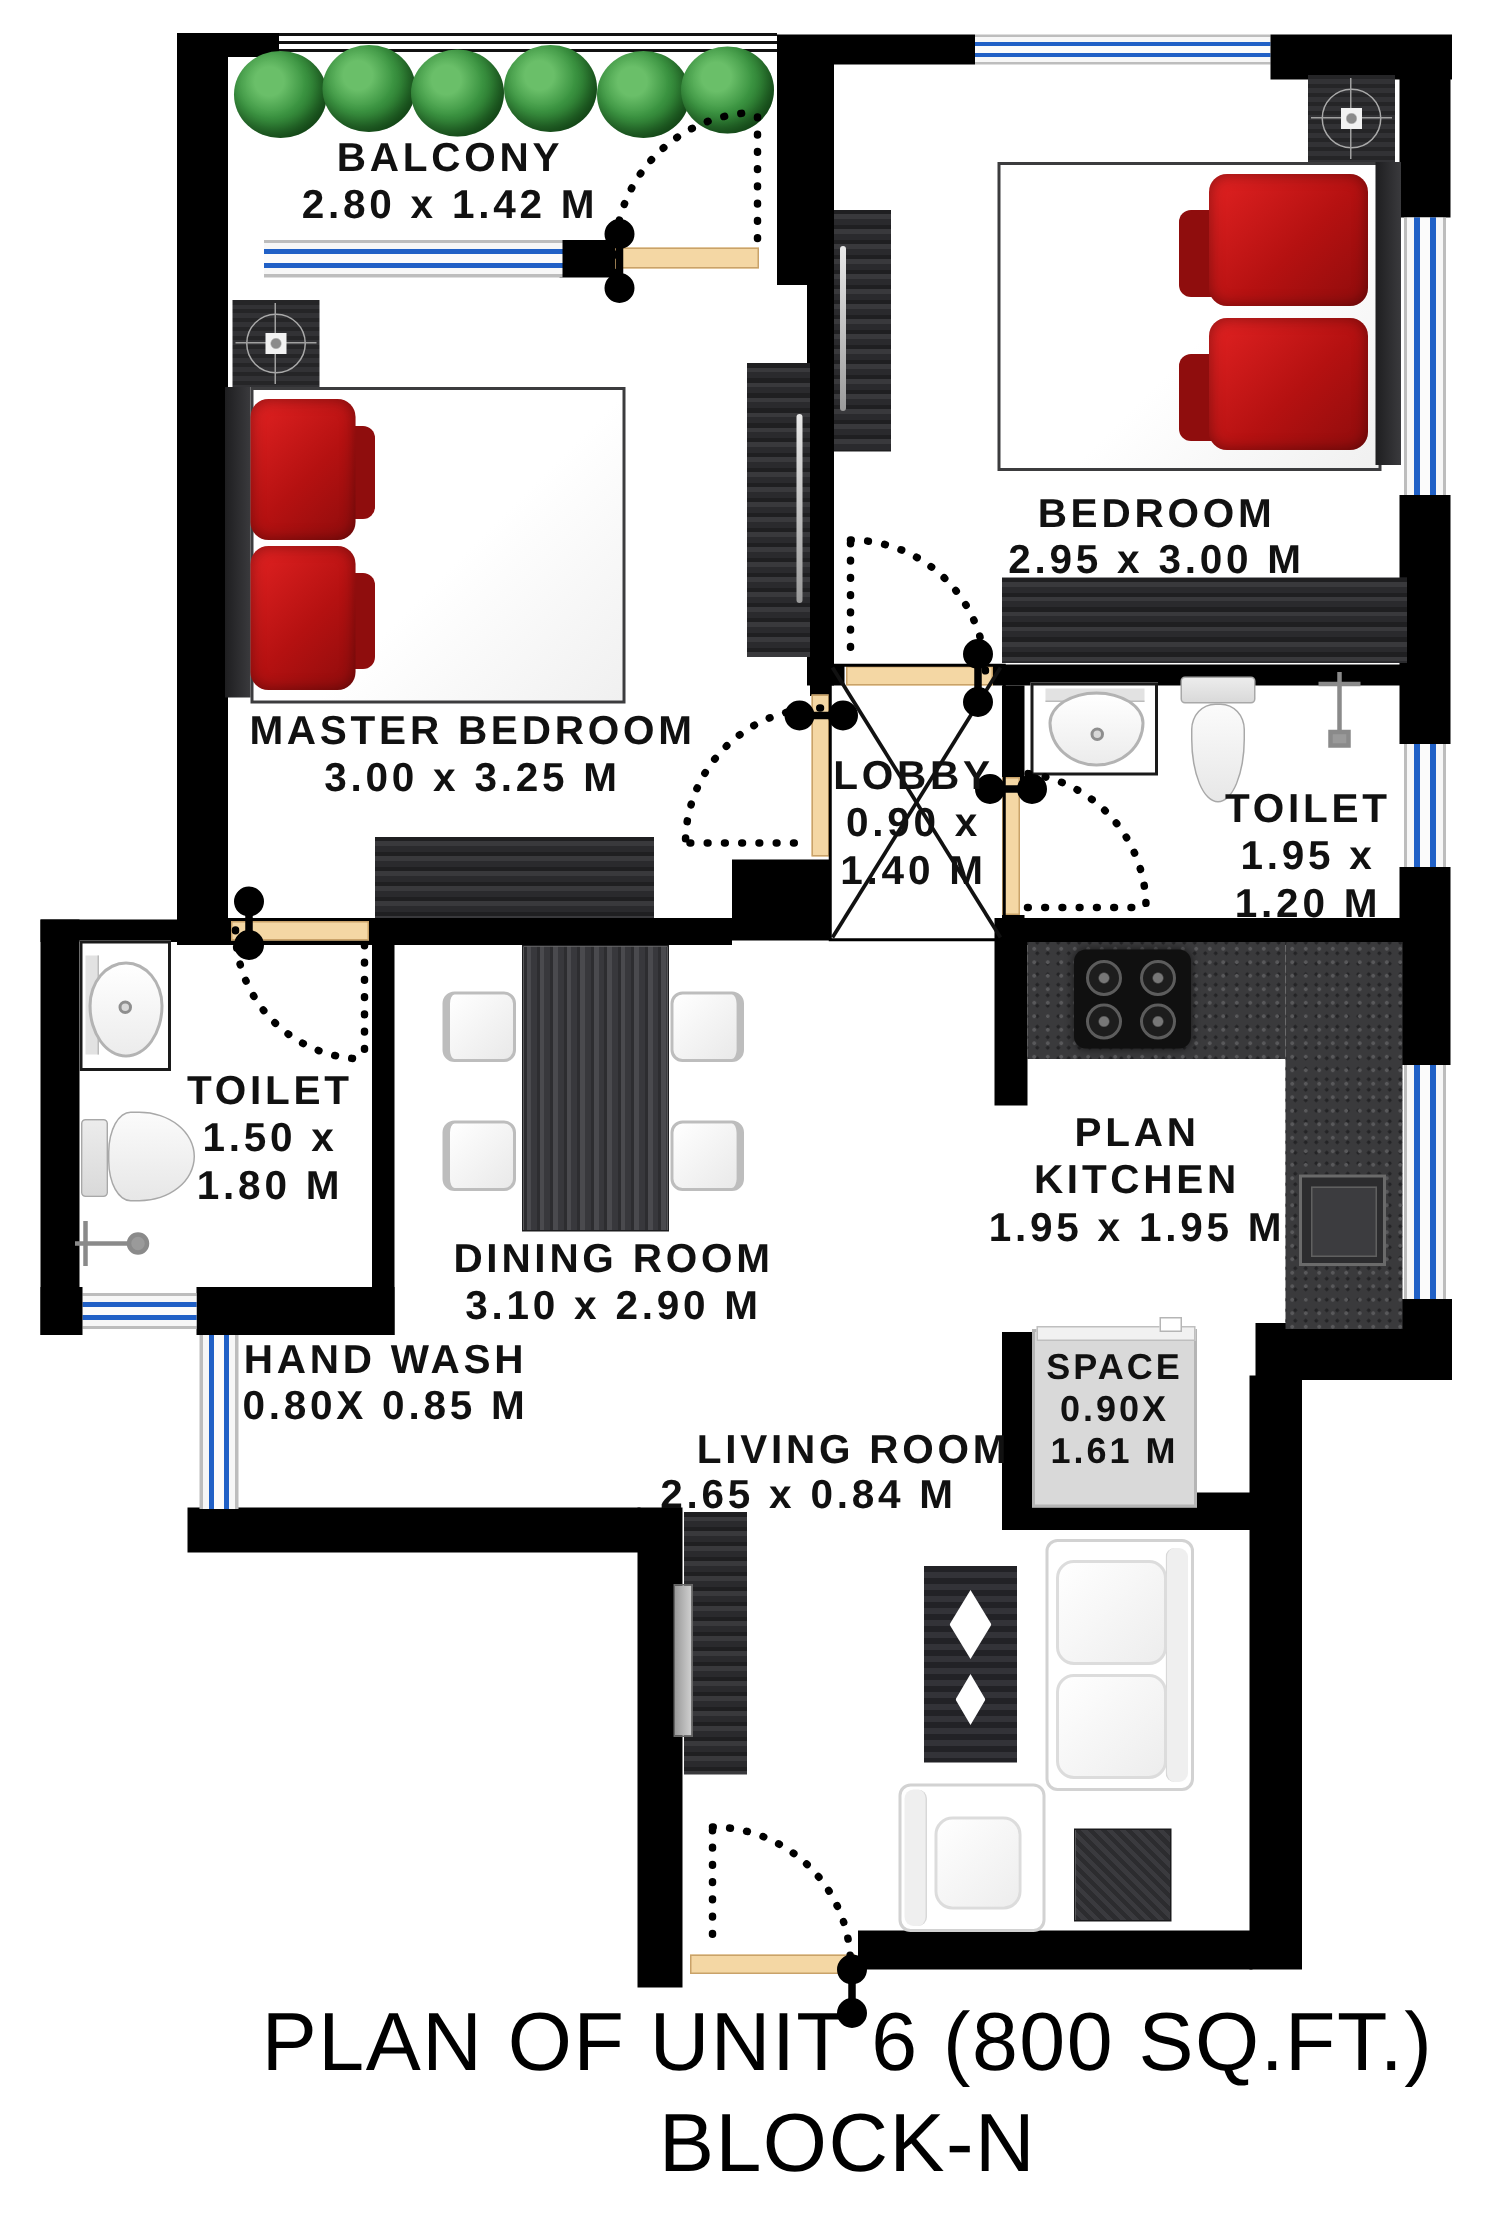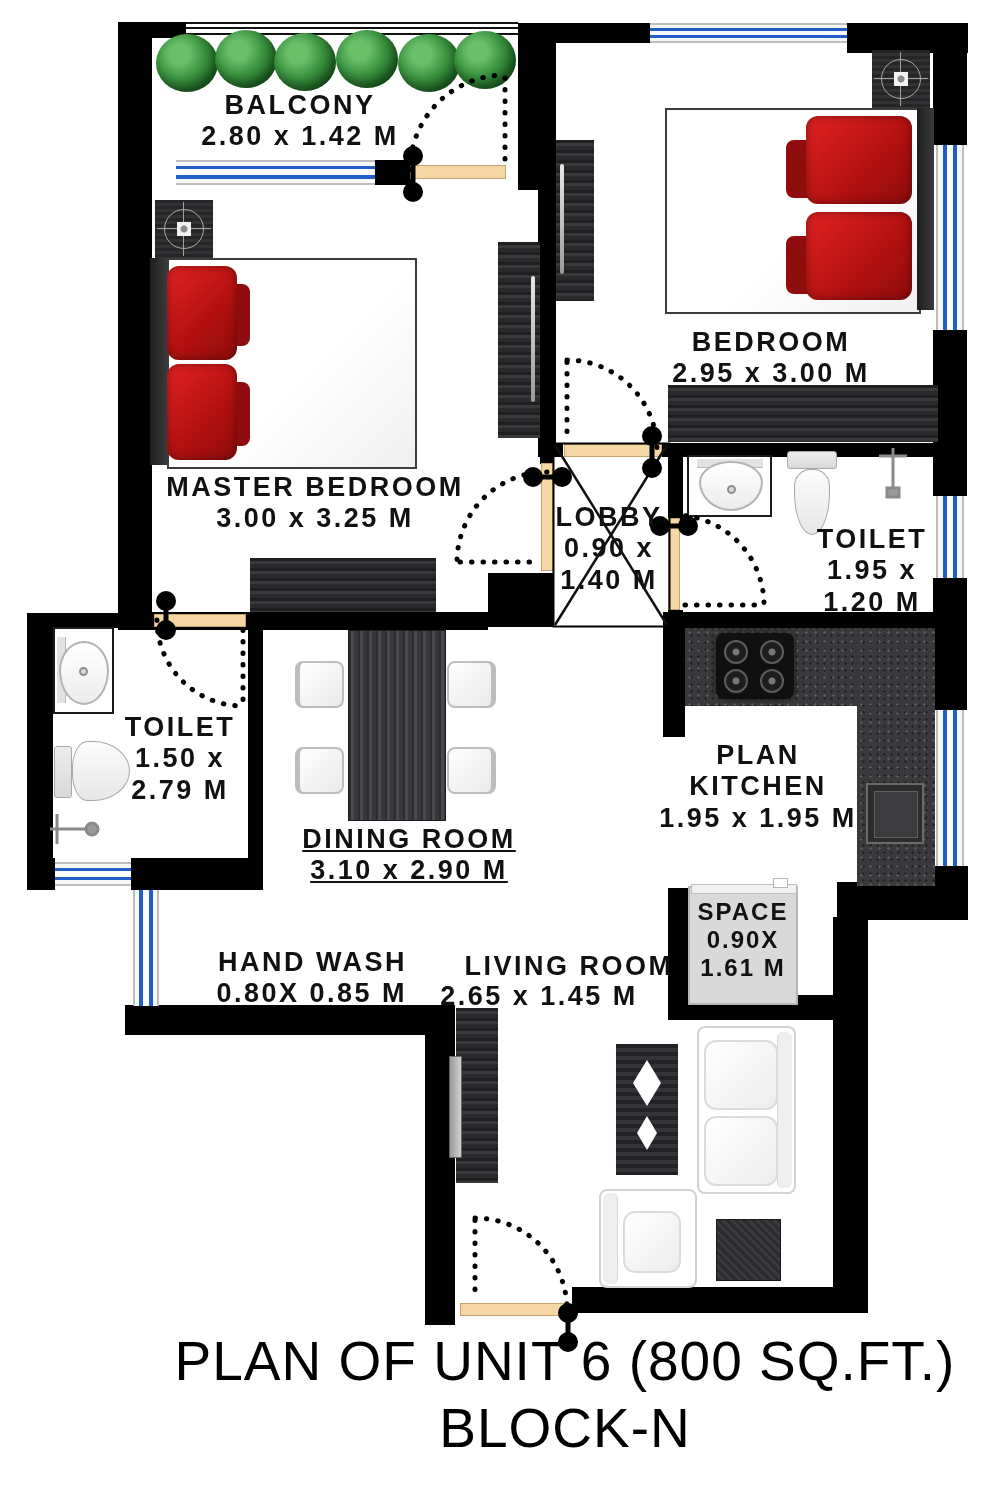--- a/index.html
+++ b/index.html
@@ -267,45 +267,45 @@
     <span>1.40 M</span>
   </div>
   <div class="label" style="left:802px;top:524px;width:140px;">
     <span>TOILET</span><br>
     <span>1.95 x</span><br>
     <span>1.20 M</span>
   </div>
   <div class="label" style="left:110px;top:712px;width:140px;">
     <span>TOILET</span><br>
     <span>1.50 x</span><br>
-    <span>2.79 M</span>
-  </div>
-  <div class="label" style="left:259px;top:824px;width:300px;text-decoration:underline;">
+    <span>1.80 M</span>
+  </div>
+  <div class="label" style="left:259px;top:824px;width:300px;">
     <span>DINING ROOM</span><br>
     <span>3.10 x 2.90 M</span>
   </div>
   <div class="label" style="left:658px;top:740px;width:200px;">
     <span>PLAN</span><br>
     <span>KITCHEN</span><br>
     <span>1.95 x 1.95 M</span>
   </div>
   <div class="label small" style="left:690px;top:898px;width:106px;">
     <span>SPACE</span><br>
     <span>0.90X</span><br>
     <span>1.61 M</span>
   </div>
-  <div class="label" style="left:107px;top:947px;width:300px;text-align:right;">
+  <div class="label" style="left:107px;top:891px;width:300px;">
     <span>HAND WASH</span><br>
     <span>0.80X 0.85 M</span>
   </div>
   <div class="label" style="left:419px;top:951px;width:300px;">
     <span>LIVING ROOM</span>
   </div>
   <div class="label" style="left:389px;top:981px;width:300px;">
-    <span>2.65 x 1.45 M</span>
+    <span>2.65 x 0.84 M</span>
   </div>
 
   <div id="title">
     <div>PLAN OF UNIT 6 (800 SQ.FT.)</div>
     <div>BLOCK-N</div>
   </div>
 
 </div>
 
 </body></html>

